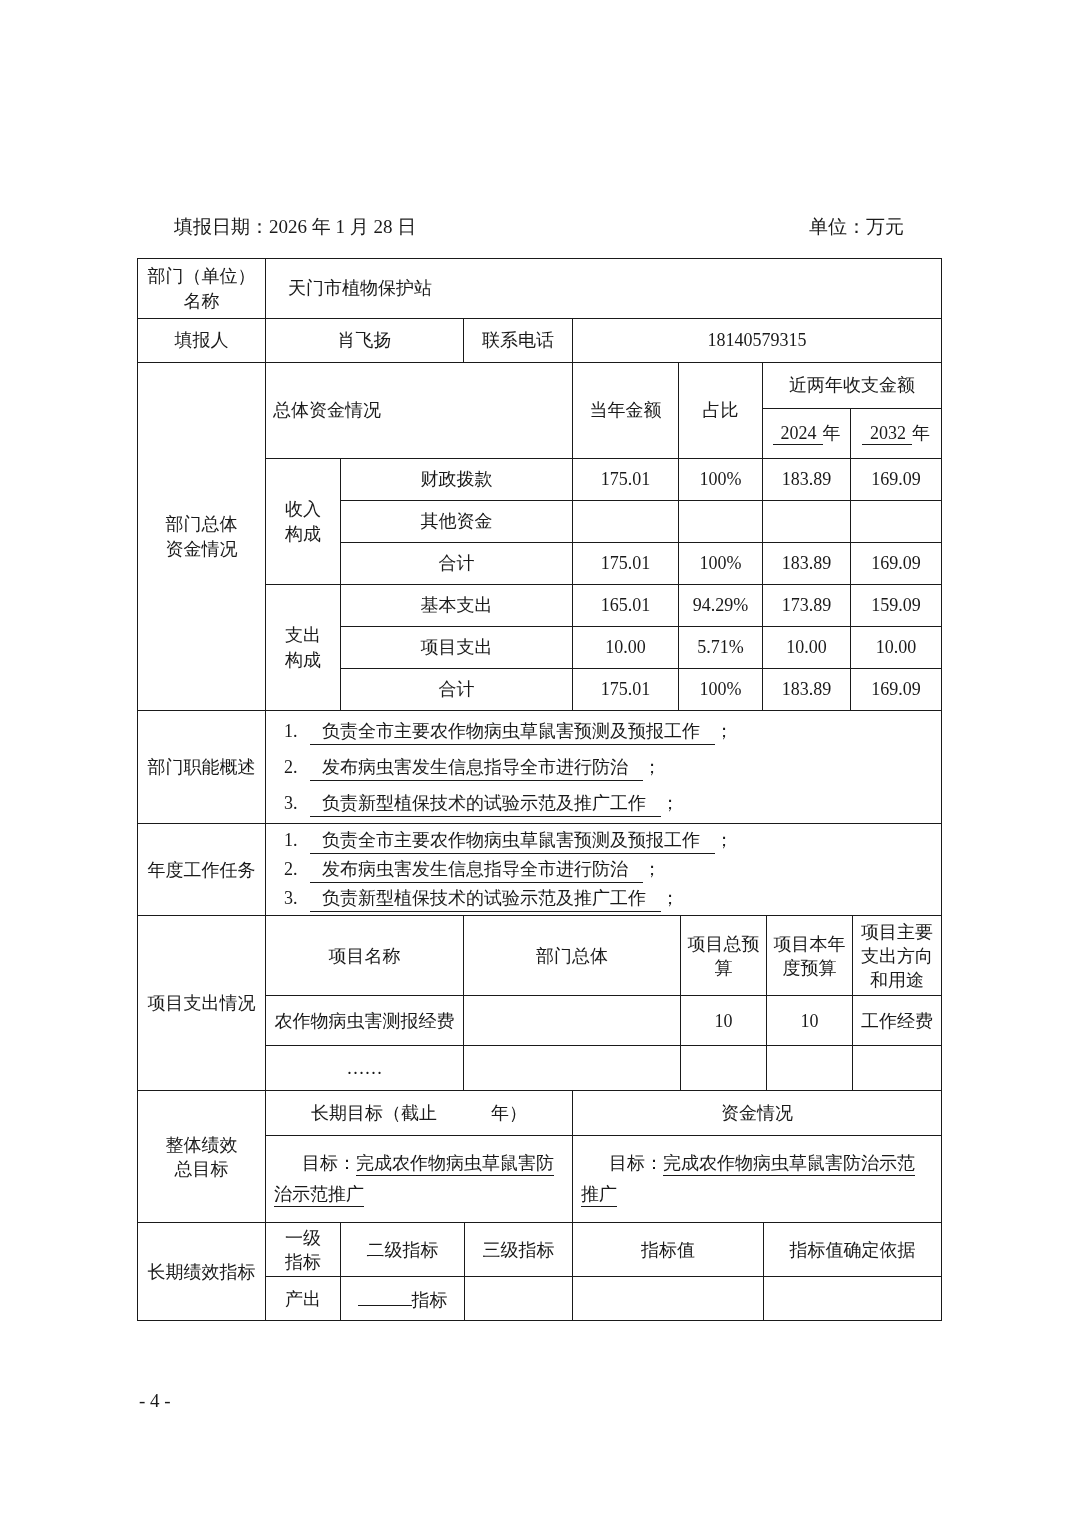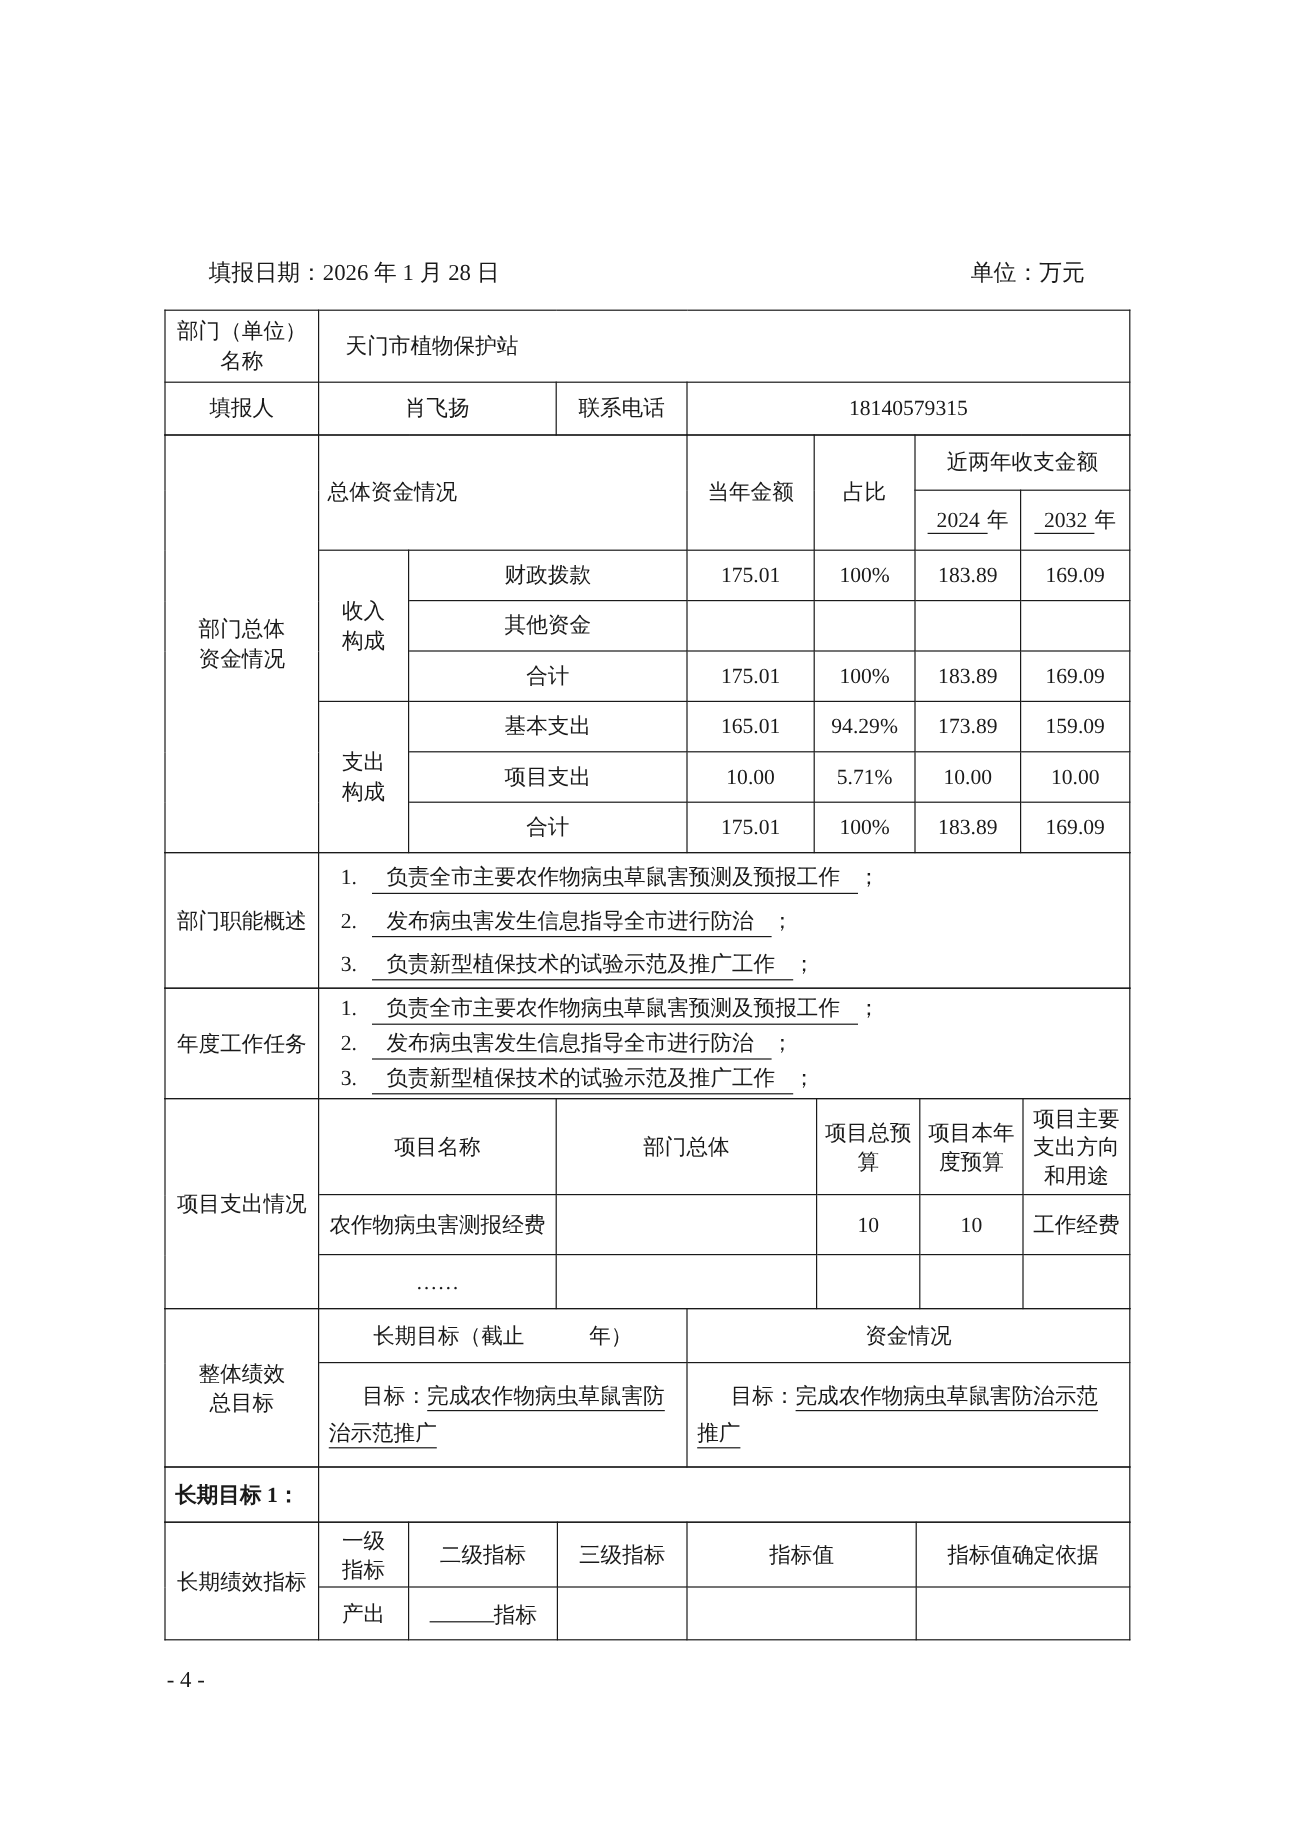--- a/index.html
+++ b/index.html
@@ -249,32 +249,20 @@
       <td class="goal-cell">
         <div class="goal-text"><span>目标：</span><span class="u">完成农作物病虫草鼠害防治示范推广</span></div>
       </td>
       <td class="goal-cell">
         <div class="goal-text"><span>目标：</span><span class="u">完成农作物病虫草鼠害防治示范推广</span></div>
       </td>
     </tr>
   </tbody>
     </table>
 
-  <table class="tbl">
-    <colgroup>
-        <col style="width:128px">
-        <col style="width:676px">
-      </colgroup>
-    <tbody>
-        <tr style="height:46px">
-      <td class="bold-label">长期目标 1：</td>
-      <td></td>
-    </tr>
-  </tbody>
-    </table>
 
   <table class="tbl">
     <colgroup>
         <col style="width:128px">
         <col style="width:75px">
         <col style="width:124px">
         <col style="width:108px">
         <col style="width:191px">
         <col style="width:178px">
       </colgroup>

